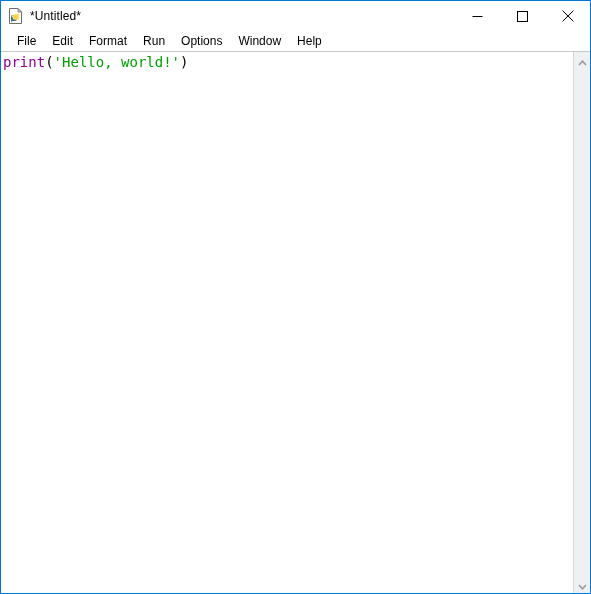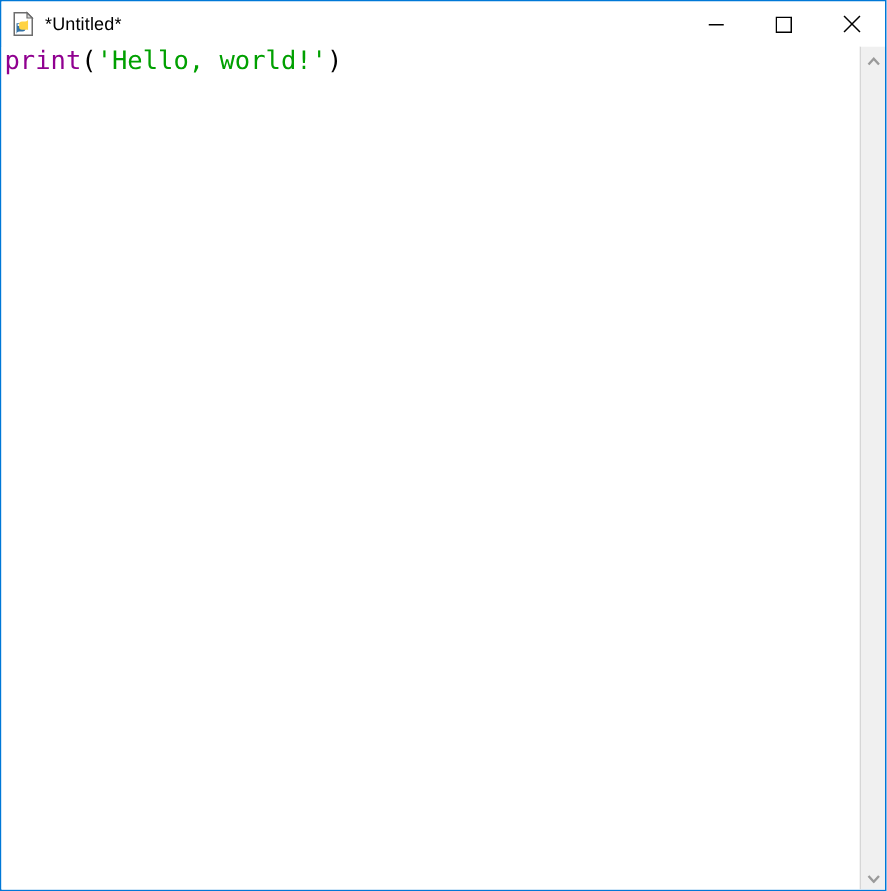--- a/index.html
+++ b/index.html
@@ -101,21 +101,21 @@
   }
   .code-area {
     flex: 1 1 auto;
     background: #ffffff;
     padding: 2px 0 0 2px;
     overflow: hidden;
     position: relative;
   }
   .code-line {
     font-family: "DejaVu Sans Mono", "Liberation Mono", monospace;
-    font-size: 17px;
+    font-size: 14px;
     line-height: 16px;
     white-space: pre;
     color: #000000;
     margin: 0;
   }
   .tok-builtin { color: #900090; }
   .tok-string  { color: #00a000; }
   .tok-plain   { color: #000000; }
 
   
@@ -205,20 +205,29 @@
         <span>
           <svg width="12" height="12" viewBox="0 0 12 12">
             <line x1="0.7" y1="0.7" x2="11.3" y2="11.3" stroke="#000000" stroke-width="1"></line>
             <line x1="11.3" y1="0.7" x2="0.7" y2="11.3" stroke="#000000" stroke-width="1"></line>
           </svg>
         </span>
       </button>
     </div>
   </div>
 
+  <div class="menubar">
+    <div class="menu-item">File</div>
+    <div class="menu-item">Edit</div>
+    <div class="menu-item">Format</div>
+    <div class="menu-item">Run</div>
+    <div class="menu-item">Options</div>
+    <div class="menu-item">Window</div>
+    <div class="menu-item">Help</div>
+  </div>
 
   <div class="editor-wrap">
 
     <div class="code-area">
       <div class="code-line"><span class="tok-builtin">print</span><span class="tok-plain">(</span><span class="tok-string">'Hello, world!'</span><span class="tok-plain">)</span></div>
     </div>
 
     <div class="vscroll">
       <div class="scroll-arrow">
         <span>

